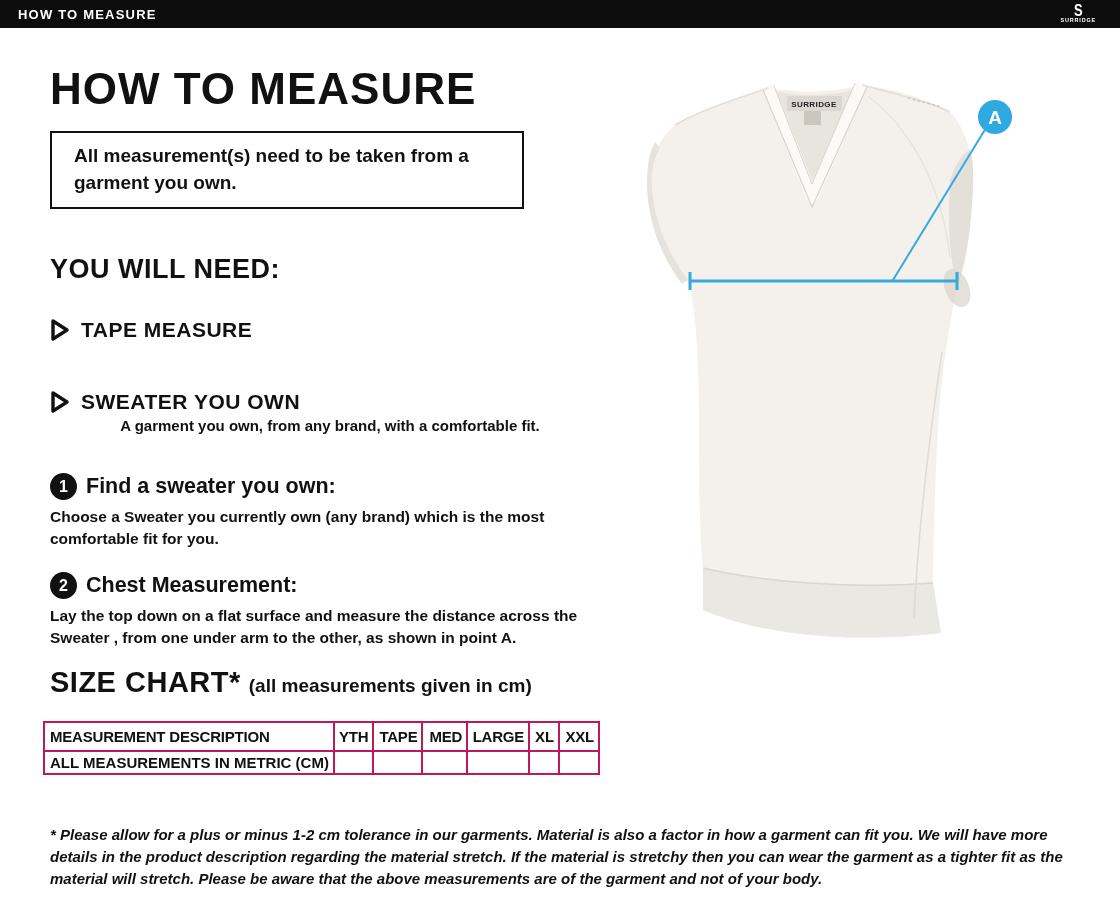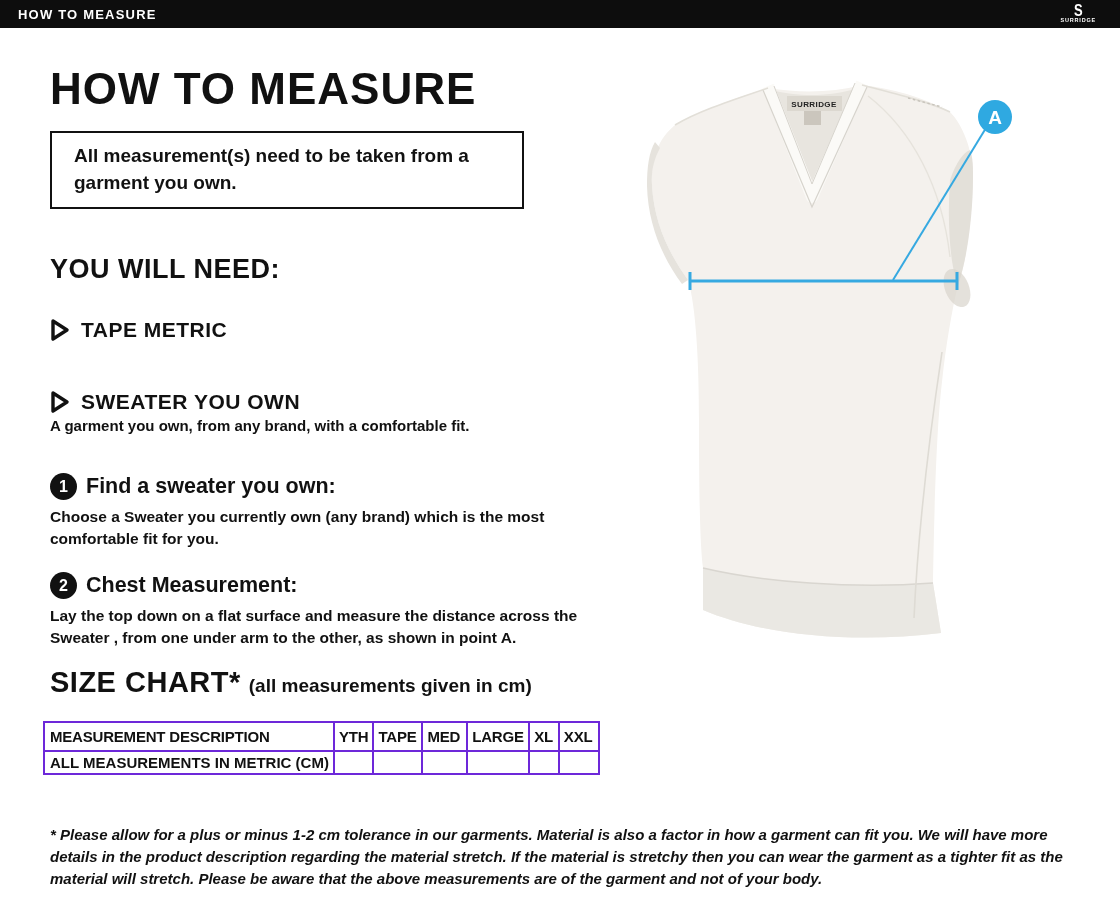--- a/index.html
+++ b/index.html
@@ -26,21 +26,21 @@
   .notice-box {
     position:absolute; left:50px; top:131px; width:474px;
     border:2px solid #111; padding:10px 22px;
     font-size:19px; font-weight:bold; line-height:1.42;
   }
   .ywn-heading {
     position:absolute; left:50px; top:254px; font-size:27px; font-weight:bold; letter-spacing:0.5px;
   }
   .need-item { position:absolute; left:50px; width:560px; }
   .need-item.n0 { top:318px; }
-  .need-item.n1 { top:390px; }
+  .need-item.n1 { top:390px;text-align:center; }
   .need-head { display:flex; align-items:center; gap:11px; }
   .tri-icon { flex:0 0 auto; display:block; }
   .need-title { font-size:21px; font-weight:bold; letter-spacing:0.5px; }
   .need-desc { font-size:15px; font-weight:bold; margin-top:3px; }
   .step { position:absolute; left:50px; width:560px; }
   .step.s0 { top:473px; }
   .step.s1 { top:572px; }
   .step-head { display:flex; align-items:center; gap:9px; }
   .step-num {
     width:27px; height:27px; border-radius:50%; background:#111; color:#fff;
@@ -50,24 +50,24 @@
   .step-title { font-size:21.5px; font-weight:bold; }
   .step-desc { font-size:15.5px; font-weight:bold; line-height:1.42; margin-top:6px; max-width:548px; }
   .sc-head { position:absolute; left:50px; top:666px; display:flex; align-items:baseline; }
   .sc-title { font-size:29px; font-weight:bold; letter-spacing:0.5px; }
   .sc-sub { font-size:19px; font-weight:bold; margin-left:8px; }
   
   .size-table {
     position:absolute; left:43px; top:721px; width:557px;
     border-collapse:collapse; border:2px solid #111;
   }
-  .size-table th, .size-table td { border:2px solid #6d28d9; }
+  .size-table th, .size-table td { border:2px solid #be185d; }
   .size-table thead th {
     font-size:15px; font-weight:bold; letter-spacing:-0.2px;
-    padding:5px 4px; text-align:left; white-space:nowrap;
+    padding:5px 4px; text-align:right; white-space:nowrap;
   }
   .size-table thead th.first { text-align:left; padding-left:5px; }
   .size-table tr.metric-row td {
     font-size:15px; font-weight:bold; padding:2px 4px; height:14px; white-space:nowrap;
   }
   .size-table tr.value-row td {
     font-size:13.5px; padding:3px 4px; height:24px; text-align:center;
   }
   .size-table tr.value-row td.first,
   .size-table tr.metric-row td.first { text-align:left; padding-left:5px; }
@@ -94,21 +94,21 @@
 
 <div class="notice-box">All measurement(s) need to be taken from a garment you own.</div>
 
 <div class="ywn-heading">YOU WILL NEED:</div>
 
 <div class="need-item n0">
   <div class="need-head">
     <svg class="tri-icon" width="20" height="24" viewBox="0 0 20 24">
       <path d="M3 3 L17 12 L3 21 Z" fill="#ffffff" stroke="#111" stroke-width="3.4" stroke-linejoin="round"></path>
     </svg>
-    <span class="need-title">TAPE METRIC</span>
+    <span class="need-title">TAPE MEASURE</span>
   </div>
 </div>
 
 <div class="need-item n1">
   <div class="need-head">
     <svg class="tri-icon" width="20" height="24" viewBox="0 0 20 24">
       <path d="M3 3 L17 12 L3 21 Z" fill="#ffffff" stroke="#111" stroke-width="3.4" stroke-linejoin="round"></path>
     </svg>
     <span class="need-title">SWEATER YOU OWN</span>
   </div>

